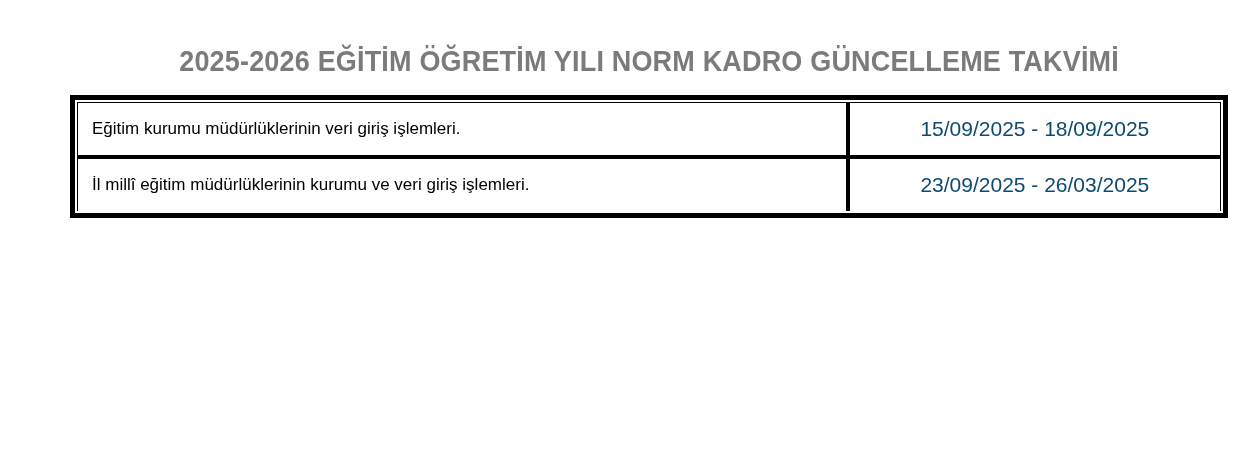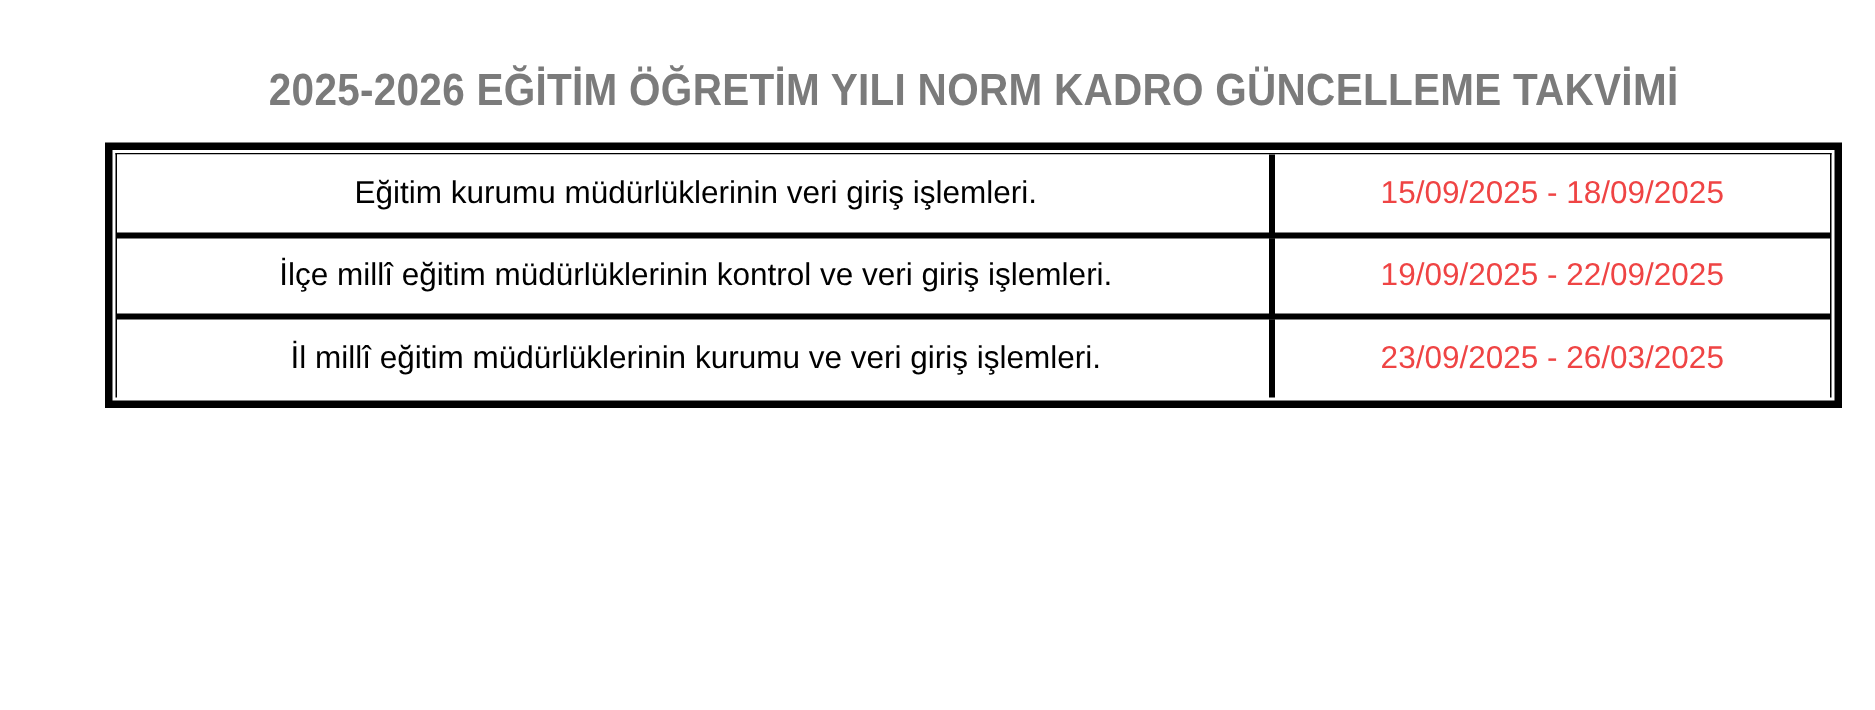--- a/index.html
+++ b/index.html
@@ -65,28 +65,28 @@
     align-items: center;
     justify-content: center;
     font-size: 24px;
     font-weight: 700;
     color: #000000;
     text-align: center;
   }
   .cell-process {
     height: 54px;
     padding: 0 10px 0 14px;
-    font-size: 21px;
+    font-size: 17px;
     color: #000000;
-    text-align: center;
+    text-align: left;
   }
   .cell-date {
     height: 54px;
     font-size: 21px;
-    color: #ef4444;
+    color: #0c4a6e;
     text-align: center;
   }
 </style>
 </head>
 <body>
 
 <div class="page">
 
   <div class="title-row">
     <span class="doc-title">2025-2026 EĞİTİM ÖĞRETİM YILI NORM KADRO GÜNCELLEME TAKVİMİ</span>
@@ -98,24 +98,20 @@
         <colgroup>
           <col class="col-process">
           <col class="col-date">
         </colgroup>
         <tbody>
           <tr>
             <td class="cell-process">Eğitim kurumu müdürlüklerinin veri giriş işlemleri.</td>
             <td class="cell-date">15/09/2025 - 18/09/2025</td>
           </tr>
           <tr>
-            <td class="cell-process">İlçe millî eğitim müdürlüklerinin kontrol ve veri giriş işlemleri.</td>
-            <td class="cell-date">19/09/2025 - 22/09/2025</td>
-          </tr>
-          <tr>
             <td class="cell-process">İl millî eğitim müdürlüklerinin kurumu ve veri giriş işlemleri.</td>
             <td class="cell-date">23/09/2025 - 26/03/2025</td>
           </tr>
         </tbody>
       </table>
     </div>
   </div>
 
 </div>
 

